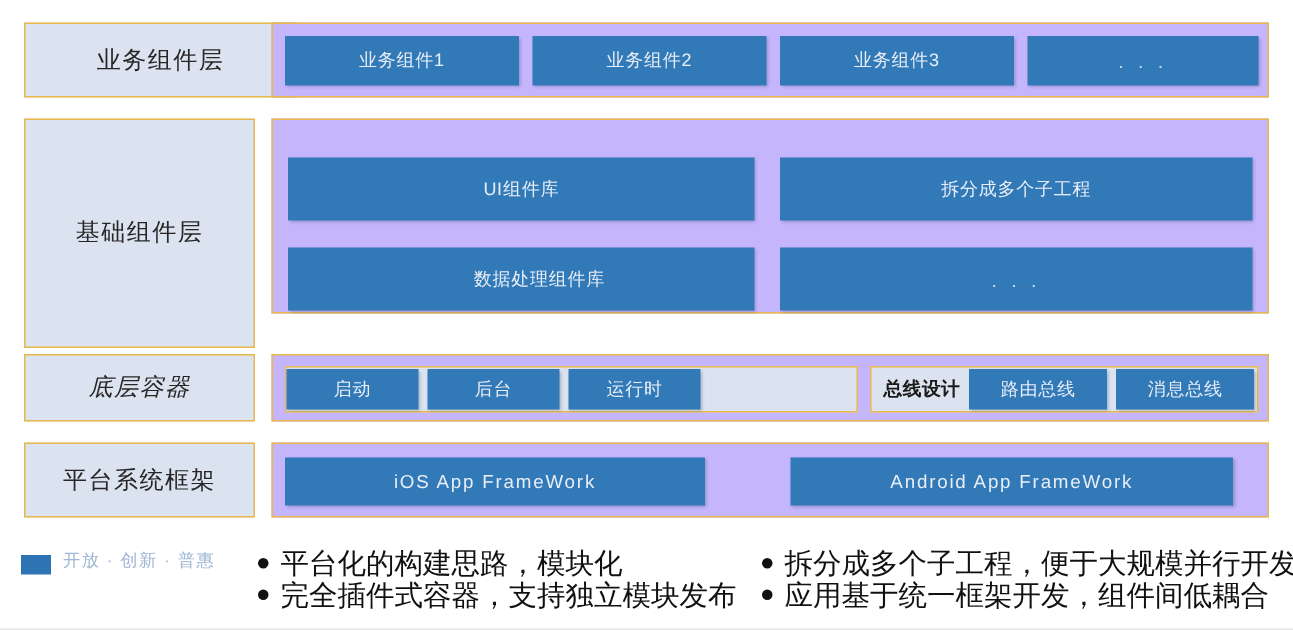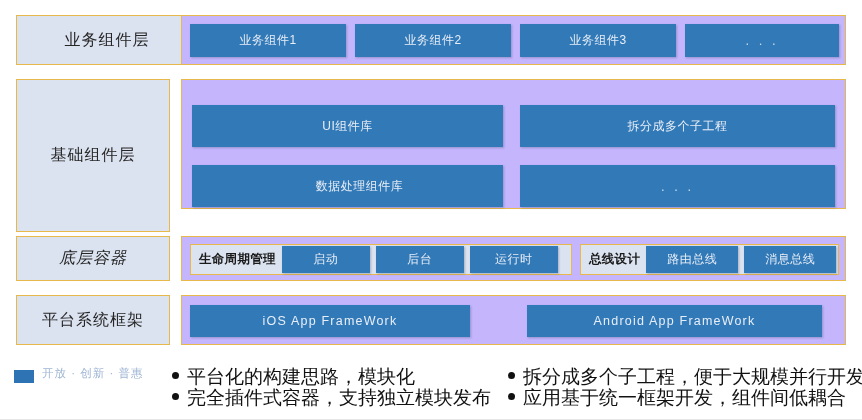--- a/index.html
+++ b/index.html
@@ -130,21 +130,20 @@
   <div class="blue-box" style="left:338px; top:25px; width:315px; height:42px;">拆分成多个子工程</div>
   <div class="blue-box" style="left:10px; top:85px; width:311px; height:42px;padding-left:24px;">数据处理组件库</div>
   <div class="blue-box dots" style="left:338px; top:85px; width:315px; height:42px;">. . .</div>
 </div>
 
 <div class="layer-label" style="left:16px; top:236px; width:154px; height:45px;font-style:italic;">底层容器</div>
 
 <div class="layer-panel" style="left:181px; top:236px; width:665px; height:45px;">
 
   <div class="subgroup" style="left:8px; top:7px; width:382px; height:31px;">
-    <span class="subgroup-title">生命周期管理</span>
     <div class="blue-box" style="width:88px;">启动</div>
     <div class="blue-box" style="width:88px;">后台</div>
     <div class="blue-box" style="width:88px;">运行时</div>
   </div>
 
   <div class="subgroup" style="left:398px; top:7px; width:259px; height:31px;">
     <span class="subgroup-title">总线设计</span>
     <div class="blue-box" style="width:92px;">路由总线</div>
     <div class="blue-box" style="width:92px;">消息总线</div>
   </div>

